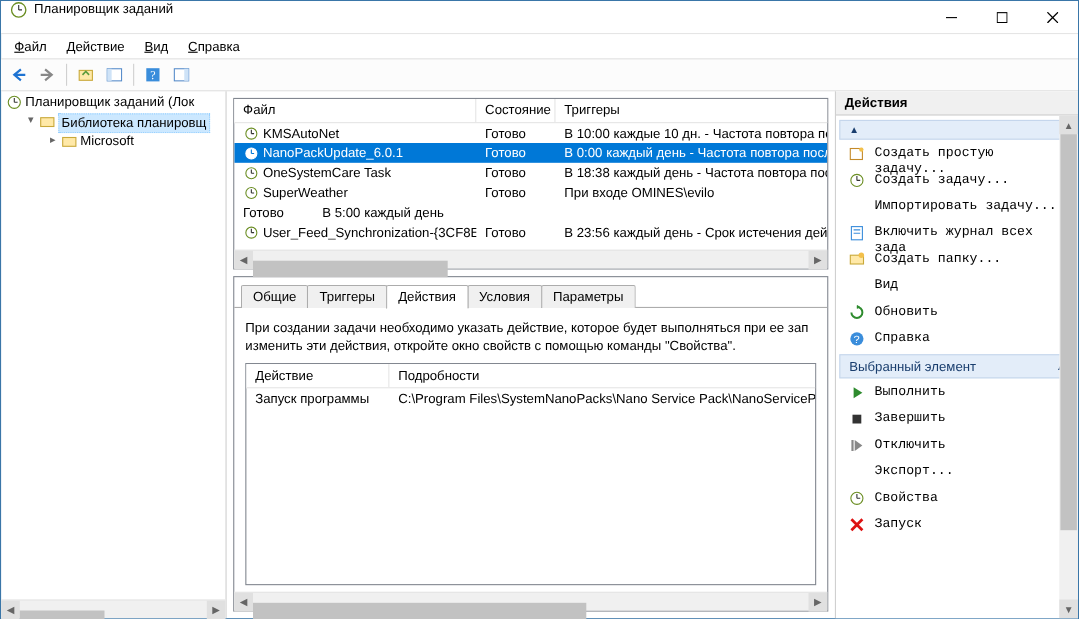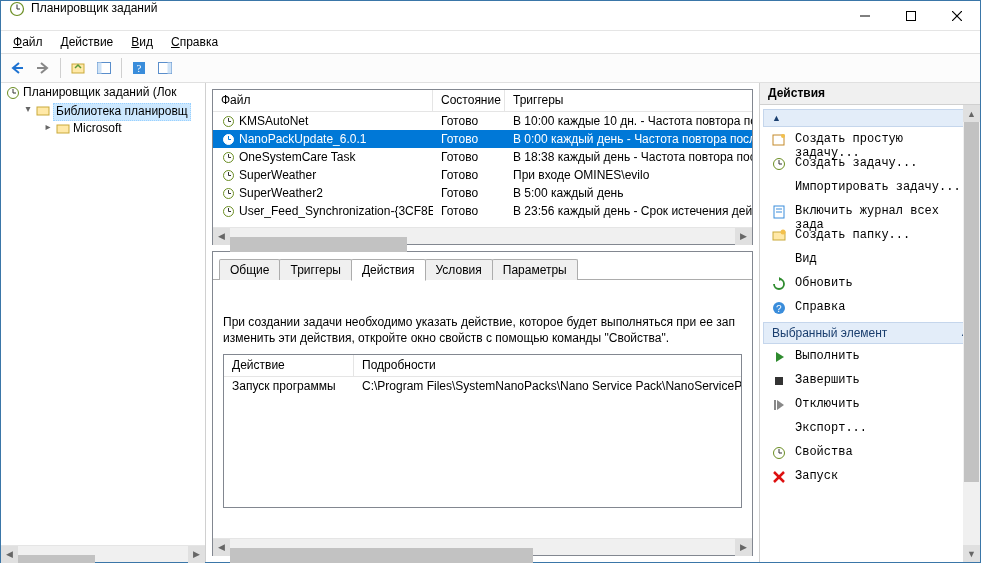--- a/index.html
+++ b/index.html
@@ -93,21 +93,21 @@
     gap:6px;
   }
   .tasks-box, .details-box {
     border:1px solid #828790;
     background:#fff;
     display:flex;
     flex-direction:column;
     min-height:0;
   }
   .tasks-box { height:156px; }
-  .details-box { flex:1;gap:24px; }
+  .details-box { flex:1; }
   .grid-head {
     display:flex;
     height:22px;
     border-bottom:1px solid #e5e5e5;
     background:#fff;
   }
   .gh-cell {
     padding:3px 8px;
     border-right:1px solid #e5e5e5;
     overflow:hidden;
@@ -400,30 +400,20 @@
                     <line x1="6.5" y1="6.5" x2="6.5" y2="3" stroke="#333"></line>
                     <line x1="6.5" y1="6.5" x2="9" y2="6.5" stroke="#333"></line>
                   </svg>
                 </span>
                 <span>SuperWeather</span>
               </div>
               <div class="gc col-state">Готово</div>
               <div class="gc col-trig">При входе OMINES\evilo</div>
             </div>
             <div class="grid-row">
-              <div class="gc file col-file">
-                <span class="row-icon">
-                  <svg width="13" height="13">
-                    <circle cx="6.5" cy="6.5" r="5" fill="#fff" stroke="#6b8e23"></circle>
-                    <line x1="6.5" y1="6.5" x2="6.5" y2="3" stroke="#333"></line>
-                    <line x1="6.5" y1="6.5" x2="9" y2="6.5" stroke="#333"></line>
-                  </svg>
-                </span>
-                <span>SuperWeather2</span>
-              </div>
               <div class="gc col-state">Готово</div>
               <div class="gc col-trig">В 5:00 каждый день</div>
             </div>
             <div class="grid-row">
               <div class="gc file col-file">
                 <span class="row-icon">
                   <svg width="13" height="13">
                     <circle cx="6.5" cy="6.5" r="5" fill="#fff" stroke="#6b8e23"></circle>
                     <line x1="6.5" y1="6.5" x2="6.5" y2="3" stroke="#333"></line>
                     <line x1="6.5" y1="6.5" x2="9" y2="6.5" stroke="#333"></line>

